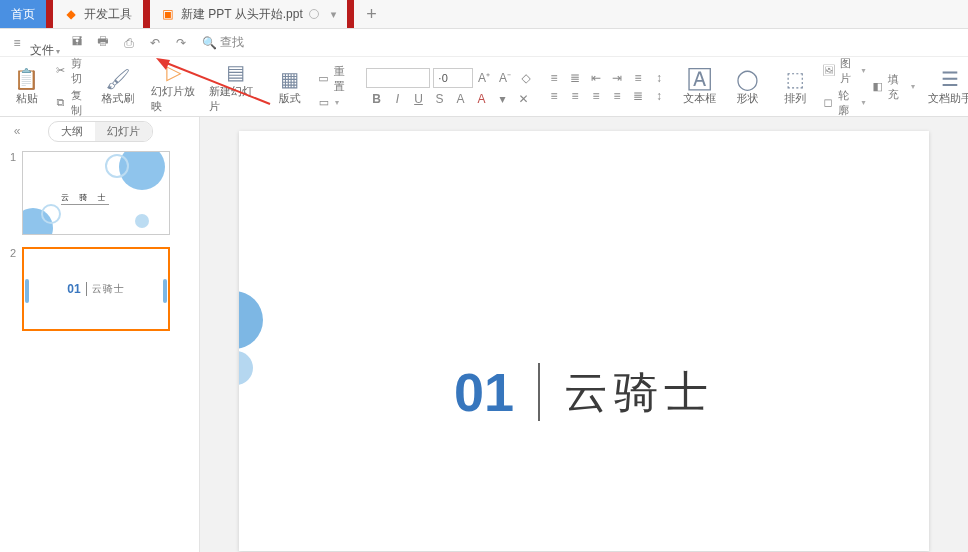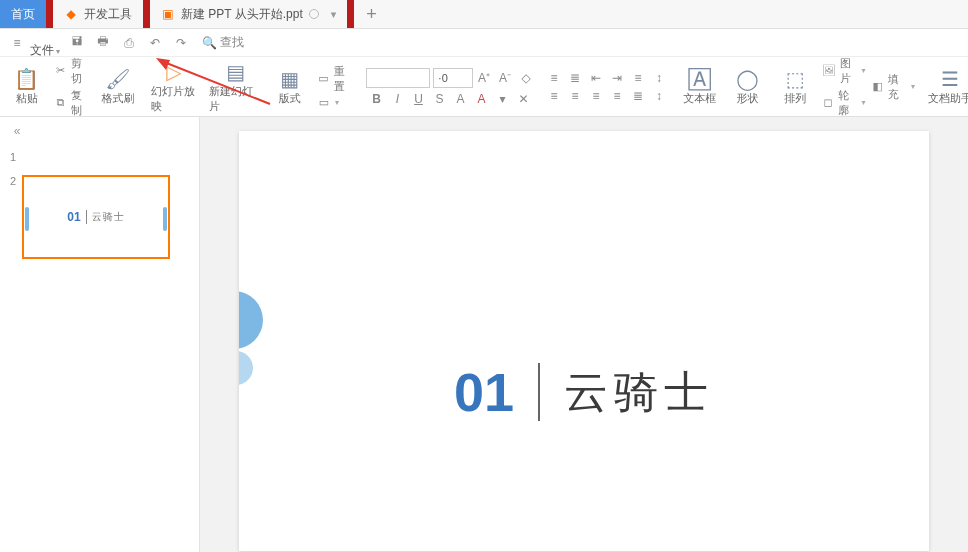--- a/index.html
+++ b/index.html
@@ -270,25 +270,38 @@
 
 <svg class="arrow-svg" width="130" height="60">
   <line x1="120" y1="50" x2="14" y2="8" stroke="#e53a2f" stroke-width="2"></line>
   <polygon points="6,4 20,6 16,16" fill="#e53a2f"></polygon>
 </svg>
 
 <div class="workspace">
   <div class="panel">
     <div class="panel-head">
       <span class="ph-ico">«</span>
+      <div class="pill-tabs">
+        <span>大纲</span>
+        <span class="act">幻灯片</span>
+      </div>
     </div>
     <div class="thumbs">
 
       <div class="thumb-wrap">
         <div class="thumb-num">1</div>
+        <div class="thumb t1">
+          <div class="big-circle" style="width:46px;height:46px;top:-8px;right:4px;"></div>
+          <div class="outline-circle" style="width:24px;height:24px;top:2px;right:40px;"></div>
+          <div class="big-circle" style="width:40px;height:40px;bottom:-14px;left:-10px;"></div>
+          <div class="outline-circle" style="width:20px;height:20px;bottom:10px;left:18px;"></div>
+          <div class="big-circle" style="width:14px;height:14px;bottom:6px;right:20px;background:#bcdcf2;"></div>
+          <div class="txt">云 骑 士</div>
+          <div class="line"></div>
+        </div>
       </div>
 
       <div class="thumb-wrap">
         <div class="thumb-num">2</div>
         <div class="thumb t2 selected">
           <div class="sidebar-left"></div>
           <div class="sidebar-right"></div>
           <span class="num2">01</span>
           <span class="bar2"></span>
           <span class="txt2">云骑士</span>

